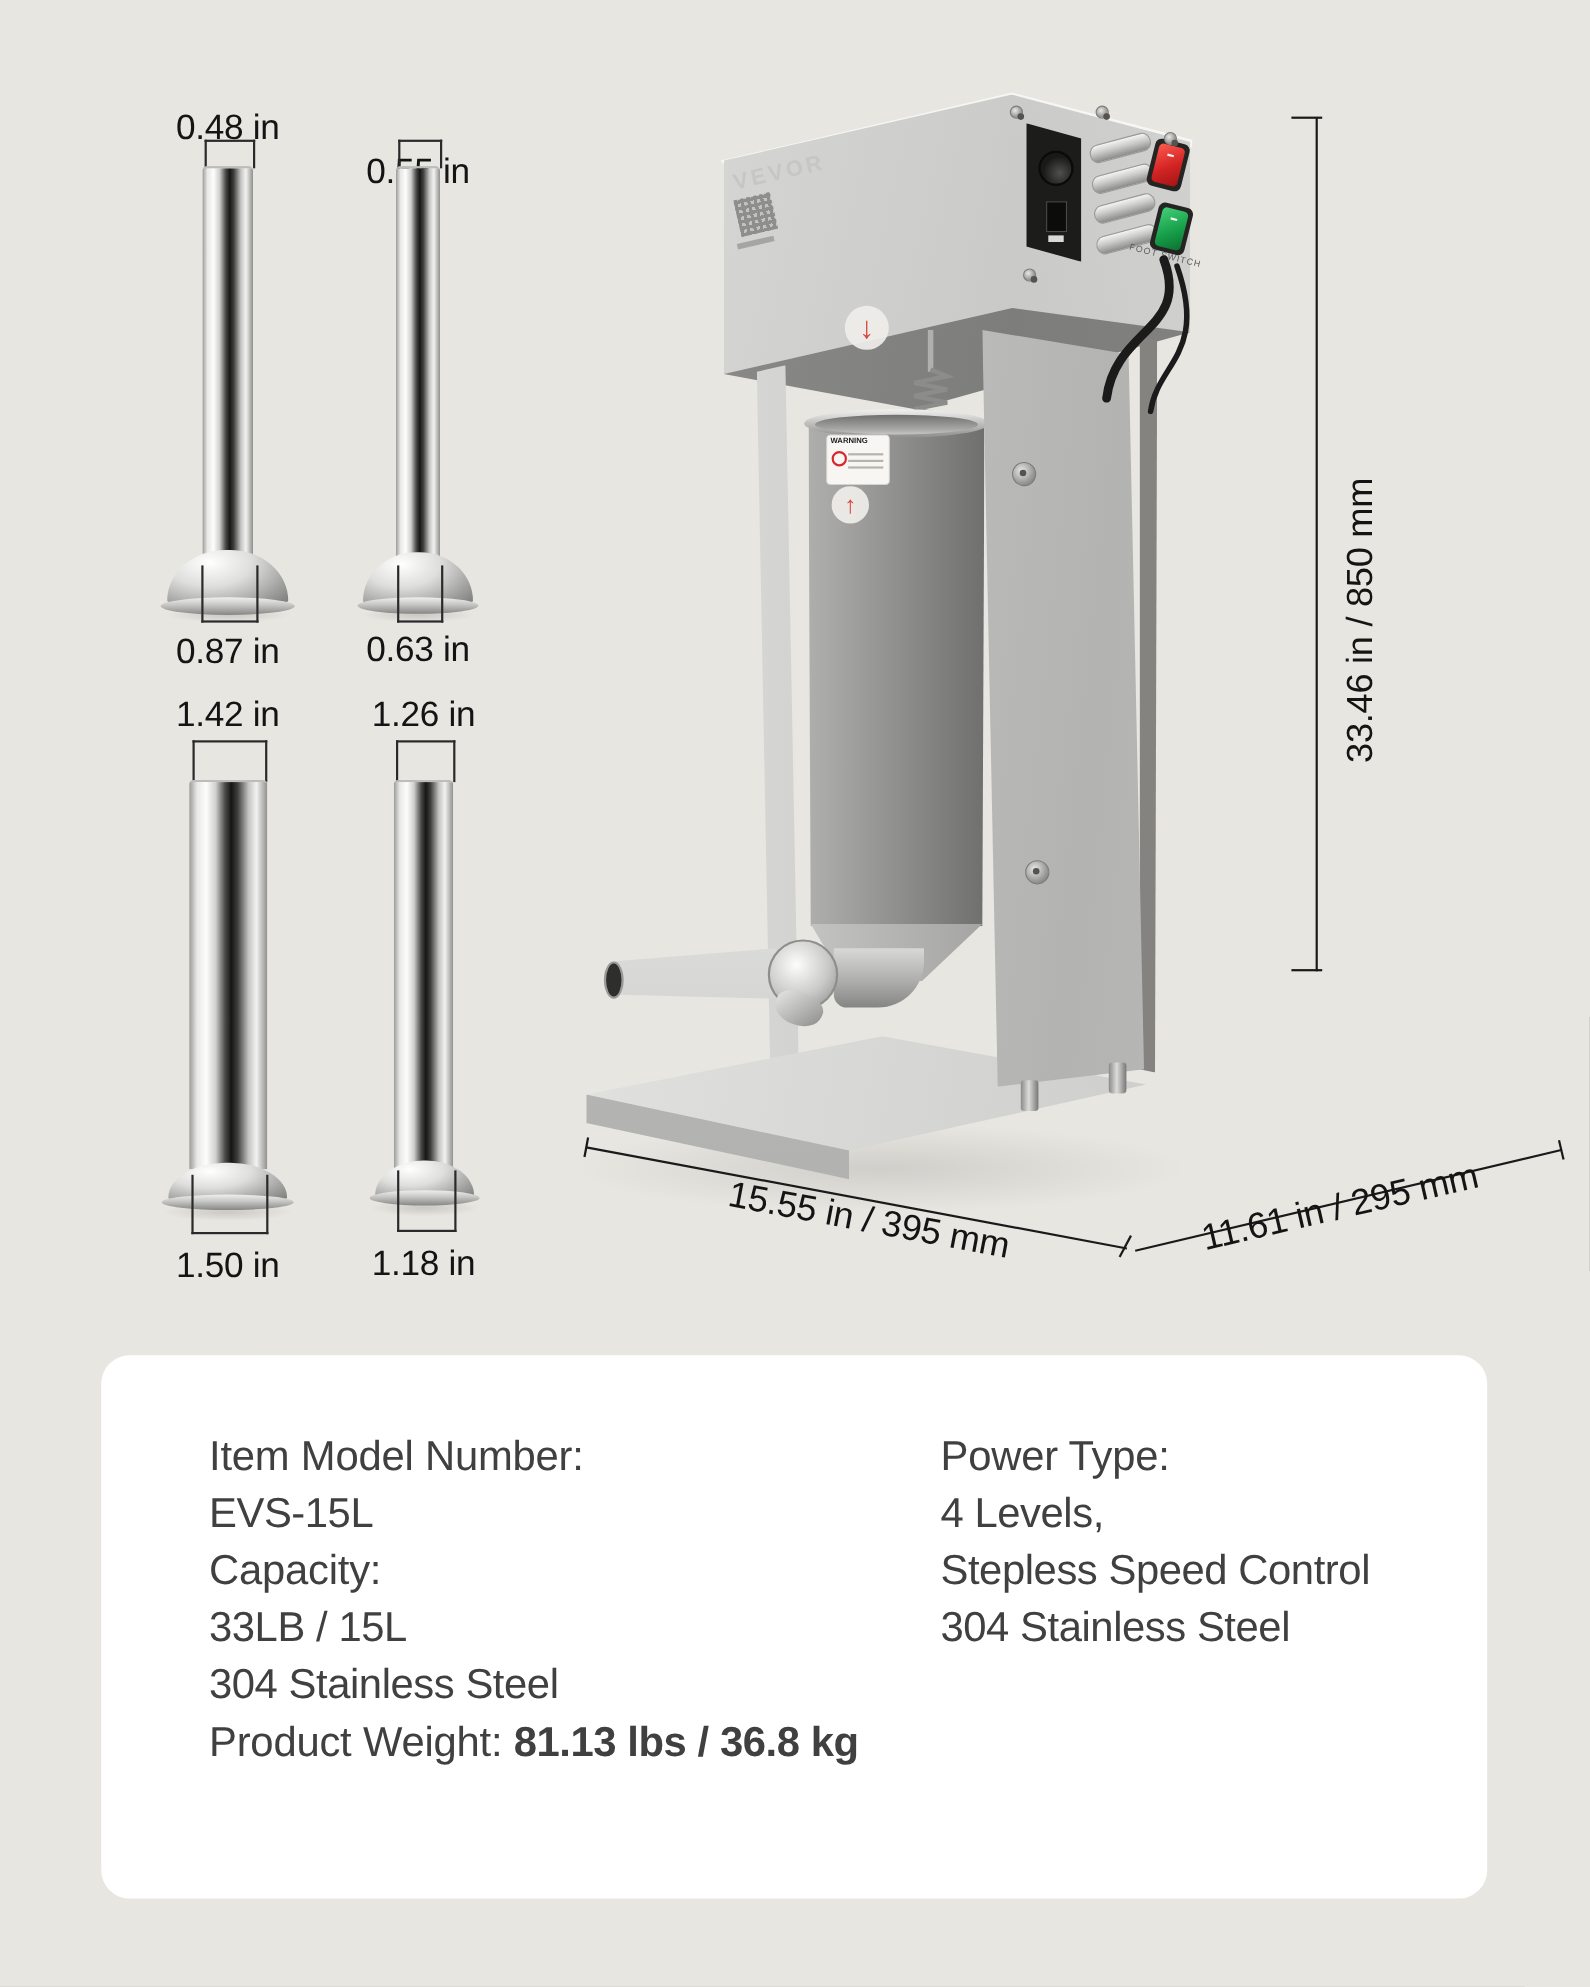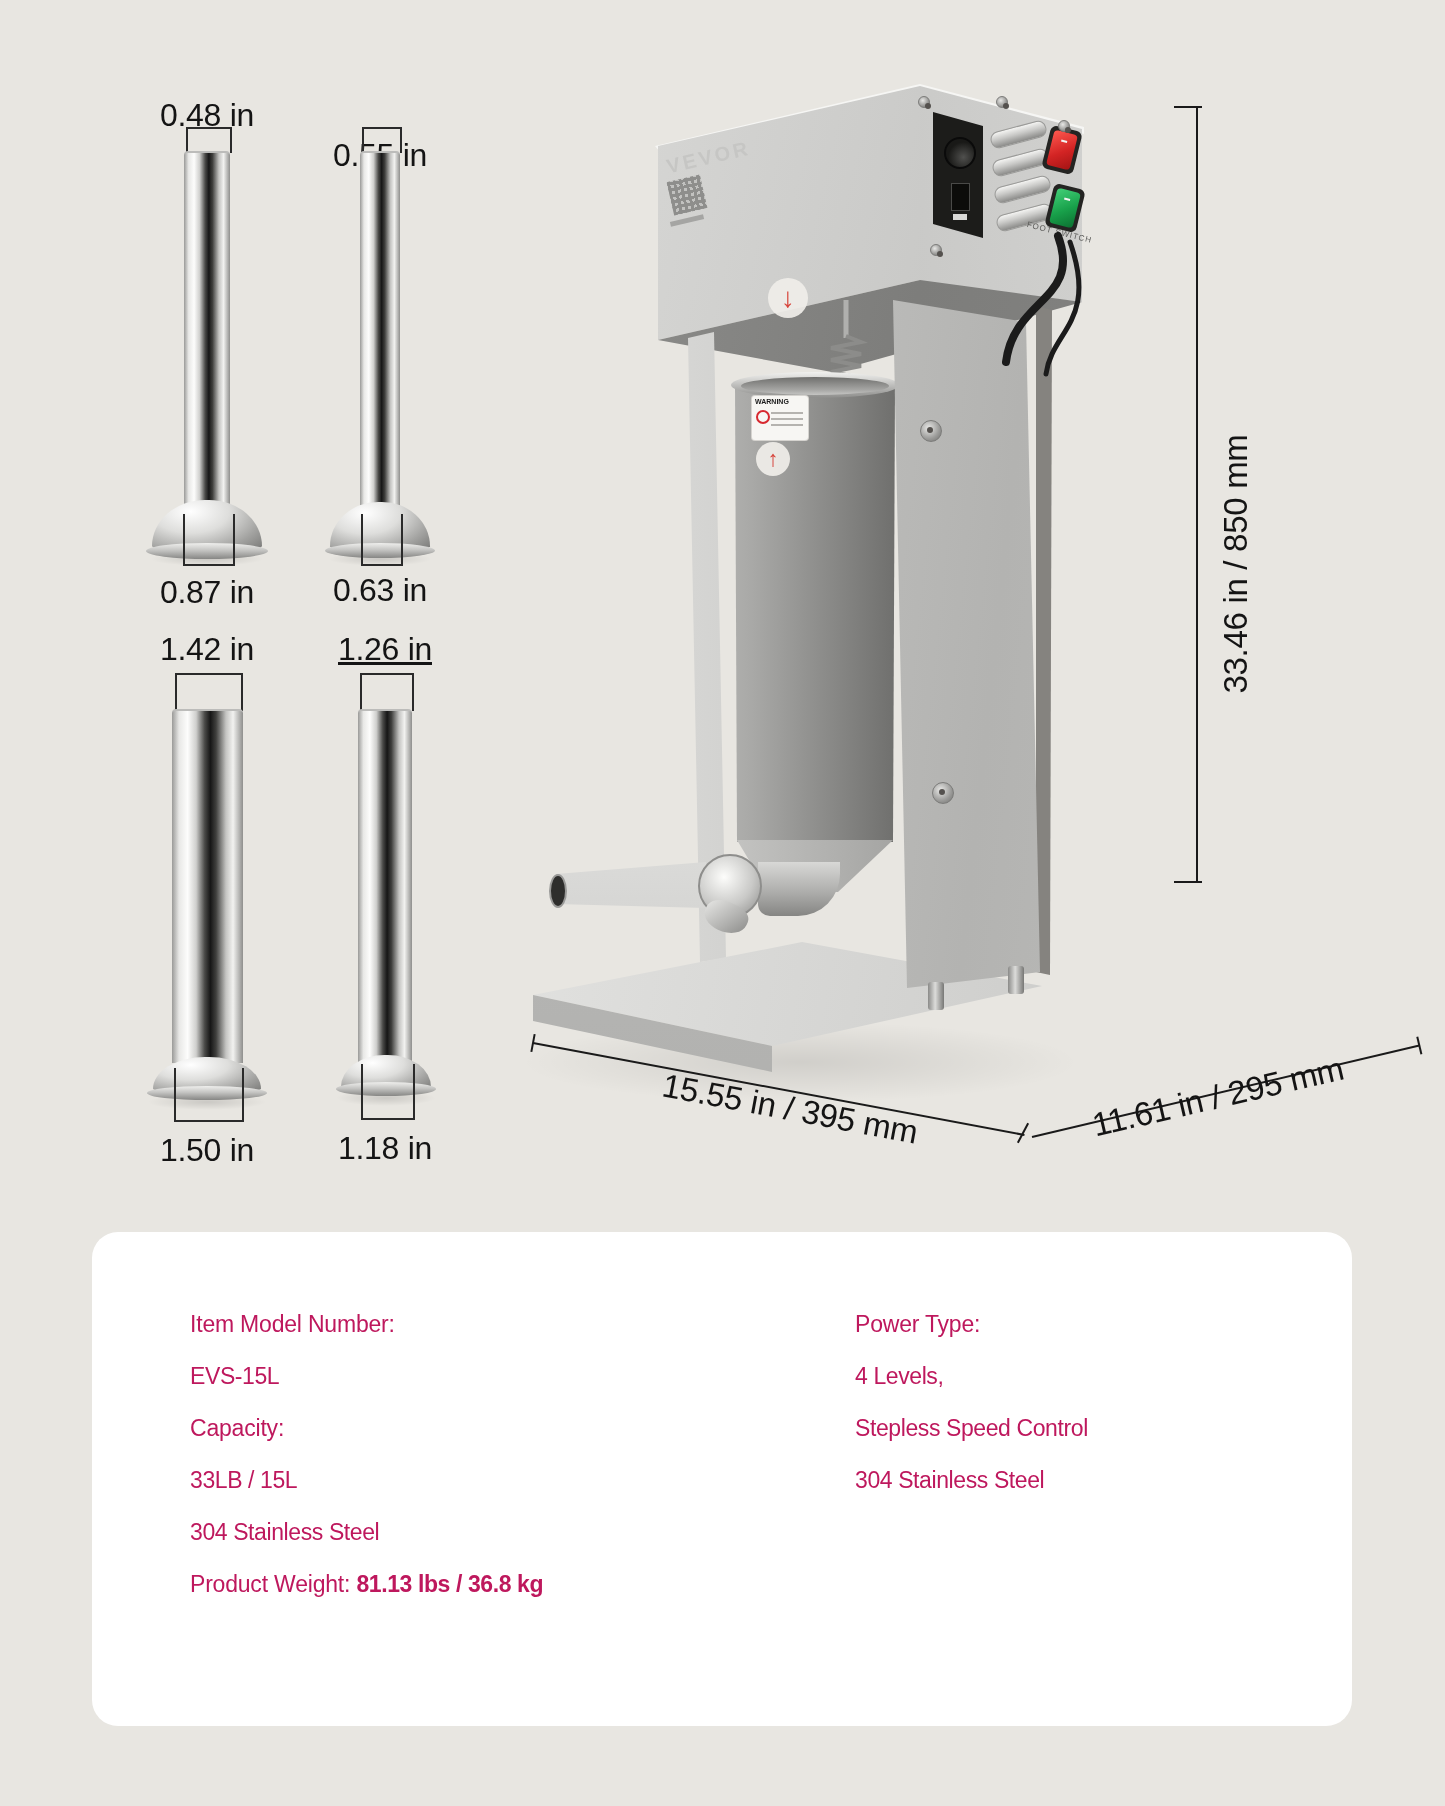--- a/index.html
+++ b/index.html
@@ -41,21 +41,21 @@
   .switch .in::after{content:"";position:absolute;left:9px;top:8px;width:6px;height:2px;background:#f4f4f2;}
 
   .sticker{position:absolute;border-radius:50%;background:rgba(240,238,233,0.92);
     display:flex;align-items:center;justify-content:center;font-weight:bold;color:#d7453c;}
 
   
   .spec-panel{position:absolute;left:92px;top:1232px;width:1260px;height:494px;background:#ffffff;border-radius:26px;}
   .spec-col{position:absolute;top:66px;}
   .spec-col.left{left:98px;}
   .spec-col.right{left:763px;}
-  .spec-line{height:52px;line-height:52px;font-size:23px;letter-spacing:-0.2px;color:#be185d;white-space:nowrap;}
+  .spec-line{height:52px;line-height:52px;font-size:38px;letter-spacing:-0.2px;color:#404040;white-space:nowrap;}
   .spec-line.bold{font-weight:400;letter-spacing:-0.4px;}
   .dim-line{position:absolute;background:#1a1a1a;}
   .tick{position:absolute;width:2px;height:18px;background:#1a1a1a;}
 </style>
 </head>
 <body>
 
 <div class="canvas">
 
   <div class="dim-label" style="left:127px;top:97px;width:160px;">0.48 in</div>
@@ -78,21 +78,21 @@
 
   <div class="dim-label" style="left:127px;top:631px;width:160px;">1.42 in</div>
   <div class="bracket open-bottom" style="left:175px;top:673px;width:64px;height:36px;"></div>
   <div class="tube-shadow" style="left:147px;top:1094px;width:120px;height:16px;"></div>
   <div class="tube-body" style="left:172px;top:709px;width:71px;height:352px;"></div>
   <div class="tube-dome" style="left:153px;top:1057px;width:108px;height:36px;"></div>
   <div class="tube-rim" style="left:147px;top:1086px;width:120px;height:14px;"></div>
   <div class="bracket open-top" style="left:174px;top:1068px;width:66px;height:52px;"></div>
   <div class="dim-label" style="left:127px;top:1132px;width:160px;">1.50 in</div>
 
-  <div class="dim-label" style="left:305px;top:631px;width:160px;text-decoration:underline;">1.26 in</div>
+  <div class="dim-label" style="left:305px;top:631px;width:160px;">1.26 in</div>
   <div class="bracket open-bottom" style="left:360px;top:673px;width:50px;height:36px;"></div>
   <div class="tube-shadow" style="left:336px;top:1090px;width:100px;height:16px;"></div>
   <div class="tube-body" style="left:358px;top:709px;width:54px;height:352px;"></div>
   <div class="tube-dome" style="left:341px;top:1055px;width:90px;height:36px;"></div>
   <div class="tube-rim" style="left:336px;top:1082px;width:100px;height:14px;"></div>
   <div class="bracket open-top" style="left:361px;top:1064px;width:50px;height:54px;"></div>
   <div class="dim-label" style="left:305px;top:1130px;width:160px;">1.18 in</div>
 
   <div class="g-shadow" style="left:510px;top:1020px;width:580px;height:84px;"></div>
 

